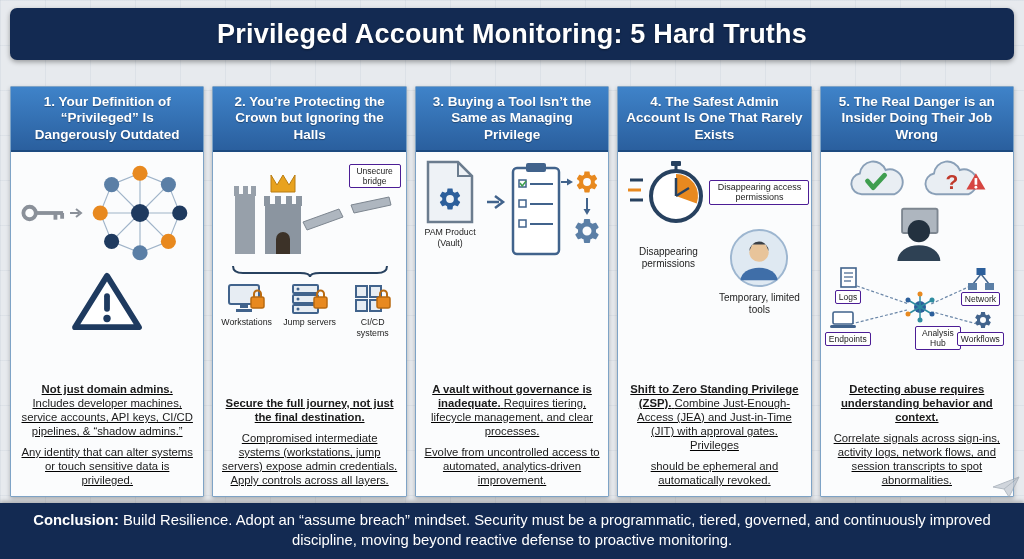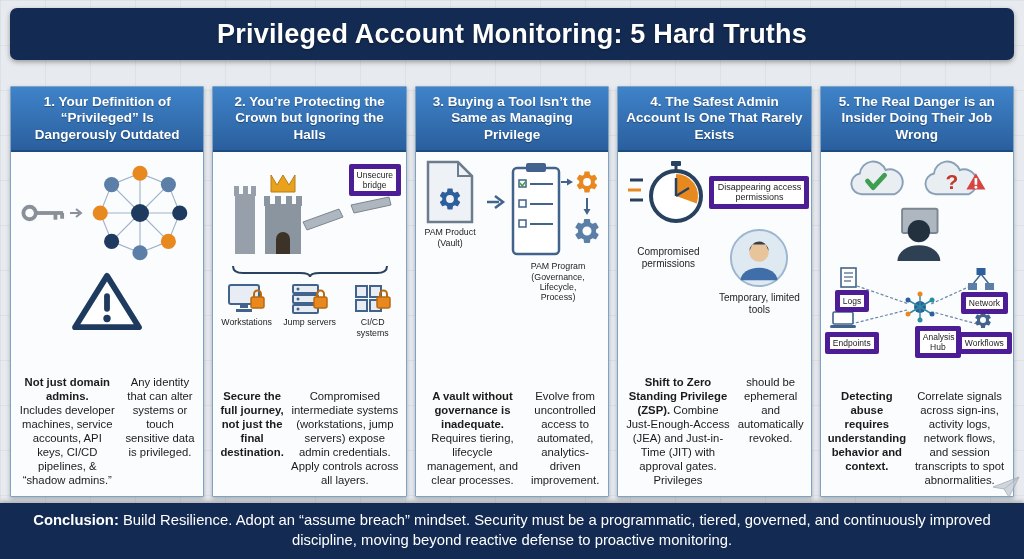--- a/index.html
+++ b/index.html
@@ -40,26 +40,26 @@
     display:flex; align-items:center; justify-content:center;
   }
   .card-head h2 {
     color:#fff; font-size:13.5px; font-weight:bold; text-align:center; line-height:1.22;
     text-shadow:0 1px 1px rgba(0,0,0,.35);
   }
   .card-body {
     flex:1; display:flex; flex-direction:column; align-items:center;
     padding:8px 7px 9px; gap:5px;
   }
-  .txt { margin-top:auto; width:100%; display:flex; flex-direction:row; gap:7px; }
+  .txt { margin-top:auto; width:100%; display:flex; flex-direction:column; gap:7px;text-decoration:underline; }
   .txt p { font-size:11.3px; line-height:1.24; color:#1b1b1b; text-align:center; }
   .txt strong { font-weight:bold; }
   strong.block { display:block; }
   .tag {
-    display:inline-block; background:#fff; border:5px solid #4c1d95; border-radius:2px;
+    display:inline-block; background:#fff; border:1px solid #4c1d95; border-radius:2px;
     padding:1px 3px; font-size:8.5px; line-height:1.18; color:#1c1c1c; text-align:center;
   }
   .cap { font-size:8.8px; line-height:1.15; color:#1c1c1c; text-align:center; }
   .iconrow { display:flex; align-items:center; justify-content:center; gap:4px; }
   
   .castle-wrap { position:relative; width:178px; }
   .castle-wrap .tag { position:absolute; right:-2px; top:4px; width:52px; }
   .c2-icons { display:flex; gap:7px; align-items:flex-start; justify-content:center; }
   .mini { width:56px; display:flex; flex-direction:column; align-items:center; gap:2px; }
   
@@ -257,21 +257,20 @@
               <line x1="19" y1="44" x2="42" y2="44" stroke="#41638c" stroke-width="2"></line>
               <rect x="8" y="60" width="7" height="7" fill="none" stroke="#41638c" stroke-width="1.5"></rect>
               <line x1="19" y1="64" x2="42" y2="64" stroke="#41638c" stroke-width="2"></line>
               <path d="M50 22 h8" stroke="#41638c" stroke-width="2"></path>
               <path d="M62 22 l-6 -3.5 v7 z" fill="#41638c"></path>
               <use href="#gear" x="63" y="9" width="26" height="26" fill="#e8891f"></use>
               <path d="M76 38 v12" stroke="#41638c" stroke-width="2"></path>
               <path d="M76 55 l-3.5 -6 h7 z" fill="#41638c"></path>
               <use href="#gear" x="61" y="56" width="30" height="30" fill="#5b7fa6"></use>
             </svg>
-            <span class="cap">PAM Program (Governance, Lifecycle, Process)</span>
           </div>
         </div>
         <div class="txt">
           <p><strong>A vault without governance is inadequate.</strong> <span>Requires tiering, lifecycle management, and clear processes.</span></p>
           <p>Evolve from uncontrolled access to automated, analytics-driven improvement.</p>
         </div>
       </div>
     </section>
 
     <section class="card">
@@ -285,21 +284,21 @@
             <line x1="0" y1="30" x2="13" y2="30" stroke="#e8891f" stroke-width="3"></line>
             <line x1="2" y1="40" x2="15" y2="40" stroke="#27415f" stroke-width="3"></line>
             <rect x="43" y="1" width="10" height="5" rx="1" fill="#27415f"></rect>
             <line x1="48" y1="6" x2="48" y2="11" stroke="#27415f" stroke-width="3"></line>
             <circle cx="48" cy="36" r="25" fill="#fff" stroke="#27415f" stroke-width="4"></circle>
             <path d="M48 36 L48 14 A22 22 0 0 1 68.7 43.5 Z" fill="#e8891f"></path>
             <line x1="48" y1="36" x2="48" y2="18" stroke="#27415f" stroke-width="2.5"></line>
             <line x1="48" y1="36" x2="61" y2="28" stroke="#27415f" stroke-width="2.5"></line>
           </svg>
           <span class="tag">Disappearing access permissions</span>
-          <span class="c4-text">Compromised permissions</span>
+          <span class="c4-text">Disappearing permissions</span>
           <svg width="60" height="60" viewBox="0 0 62 62">
             <circle cx="31" cy="31" r="29" fill="#dfe9f2" stroke="#9db6d0" stroke-width="2"></circle>
             <circle cx="31" cy="25" r="10" fill="#e8c49a"></circle>
             <path d="M21 24 a10 10 0 0 1 20 0 l-3-7 h-14 z" fill="#3a3f46"></path>
             <path d="M12 54 a19 13 0 0 1 38 0 z" fill="#3f6ea8"></path>
           </svg>
           <span></span>
           <span class="c4-text">Temporary, limited tools</span>
         </div>
         <div class="txt">

